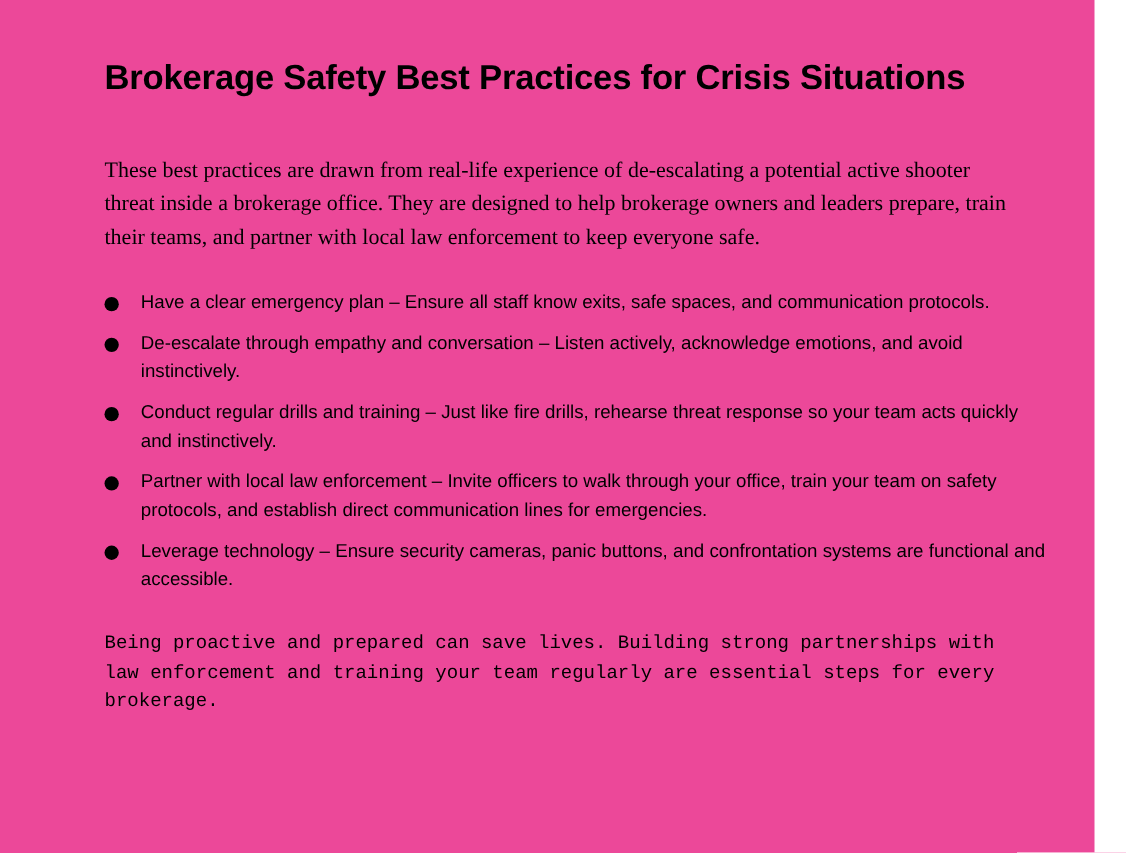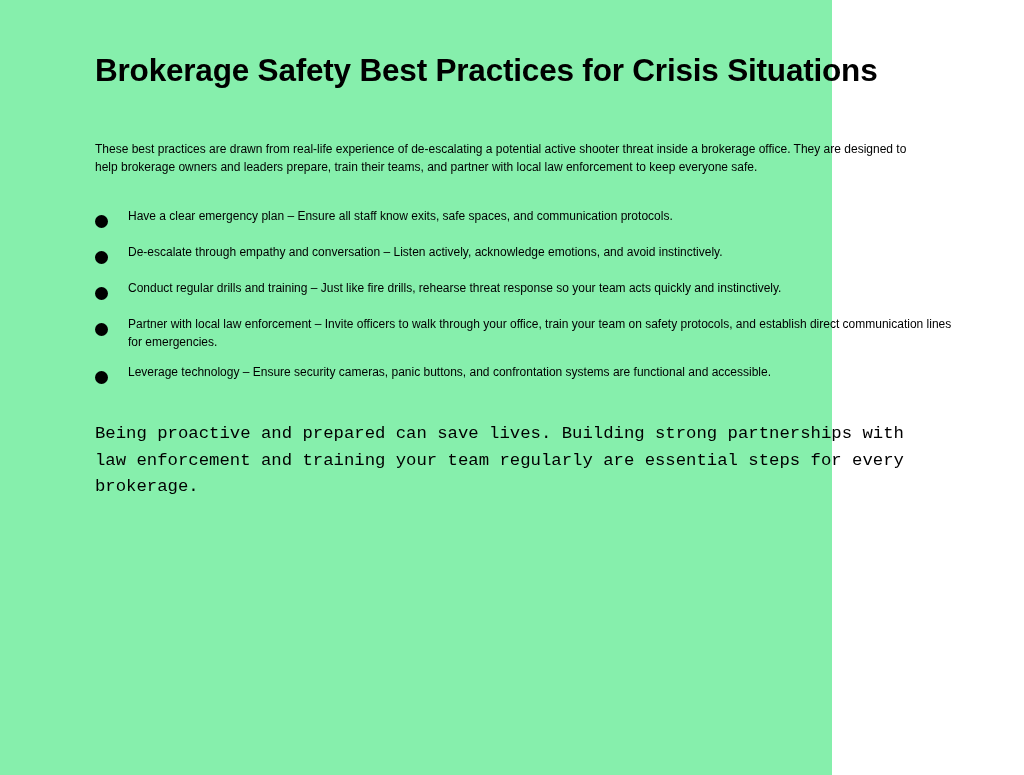--- a/index.html
+++ b/index.html
@@ -9,44 +9,45 @@
   }
   body {
     width: 1024px;
     height: 775px;
     font-family: "Liberation Sans", sans-serif;
     color: #000000;
     overflow: hidden;
   }
   .page {
     position: relative;
-    width: 832px;
+    width: 995px;
     height: 775px;
-    background: #86efac;
+    background: #ec4899;
     box-sizing: border-box;
   }
   .content {
     position: absolute;
     left: 95px;
     top: 52px;
     width: 860px;
   }
   .doc-title {
     font-size: 31.5px;
     font-weight: bold;
     line-height: 1.2;
     letter-spacing: -0.2px;
     margin: 0;
     color: #000000;
   }
   .intro {
     margin-top: 50px;
-    font-size: 12px;
+    font-size: 20px;
     line-height: 1.52;
     width: 830px;
+    font-family: Liberation Serif, serif;
   }
   .bullet-list {
     margin-top: 31px;
     padding: 0;
     list-style: none;
   }
   .bullet-item {
     display: flex;
     align-items: flex-start;
     margin-bottom: 12px;
@@ -60,21 +61,21 @@
     color: #000000;
   }
   .bullet-dot {
     display: inline-block;
     width: 13px;
     height: 13px;
     border-radius: 50%;
     background: #000000;
   }
   .bullet-text {
-    font-size: 12px;
+    font-size: 17px;
     line-height: 1.5;
     width: 828px;
   }
   .closing {
     margin-top: 34px;
     font-size: 17.3px;
     line-height: 1.52;
     width: 840px;
     font-family: Liberation Mono, monospace;
   }

